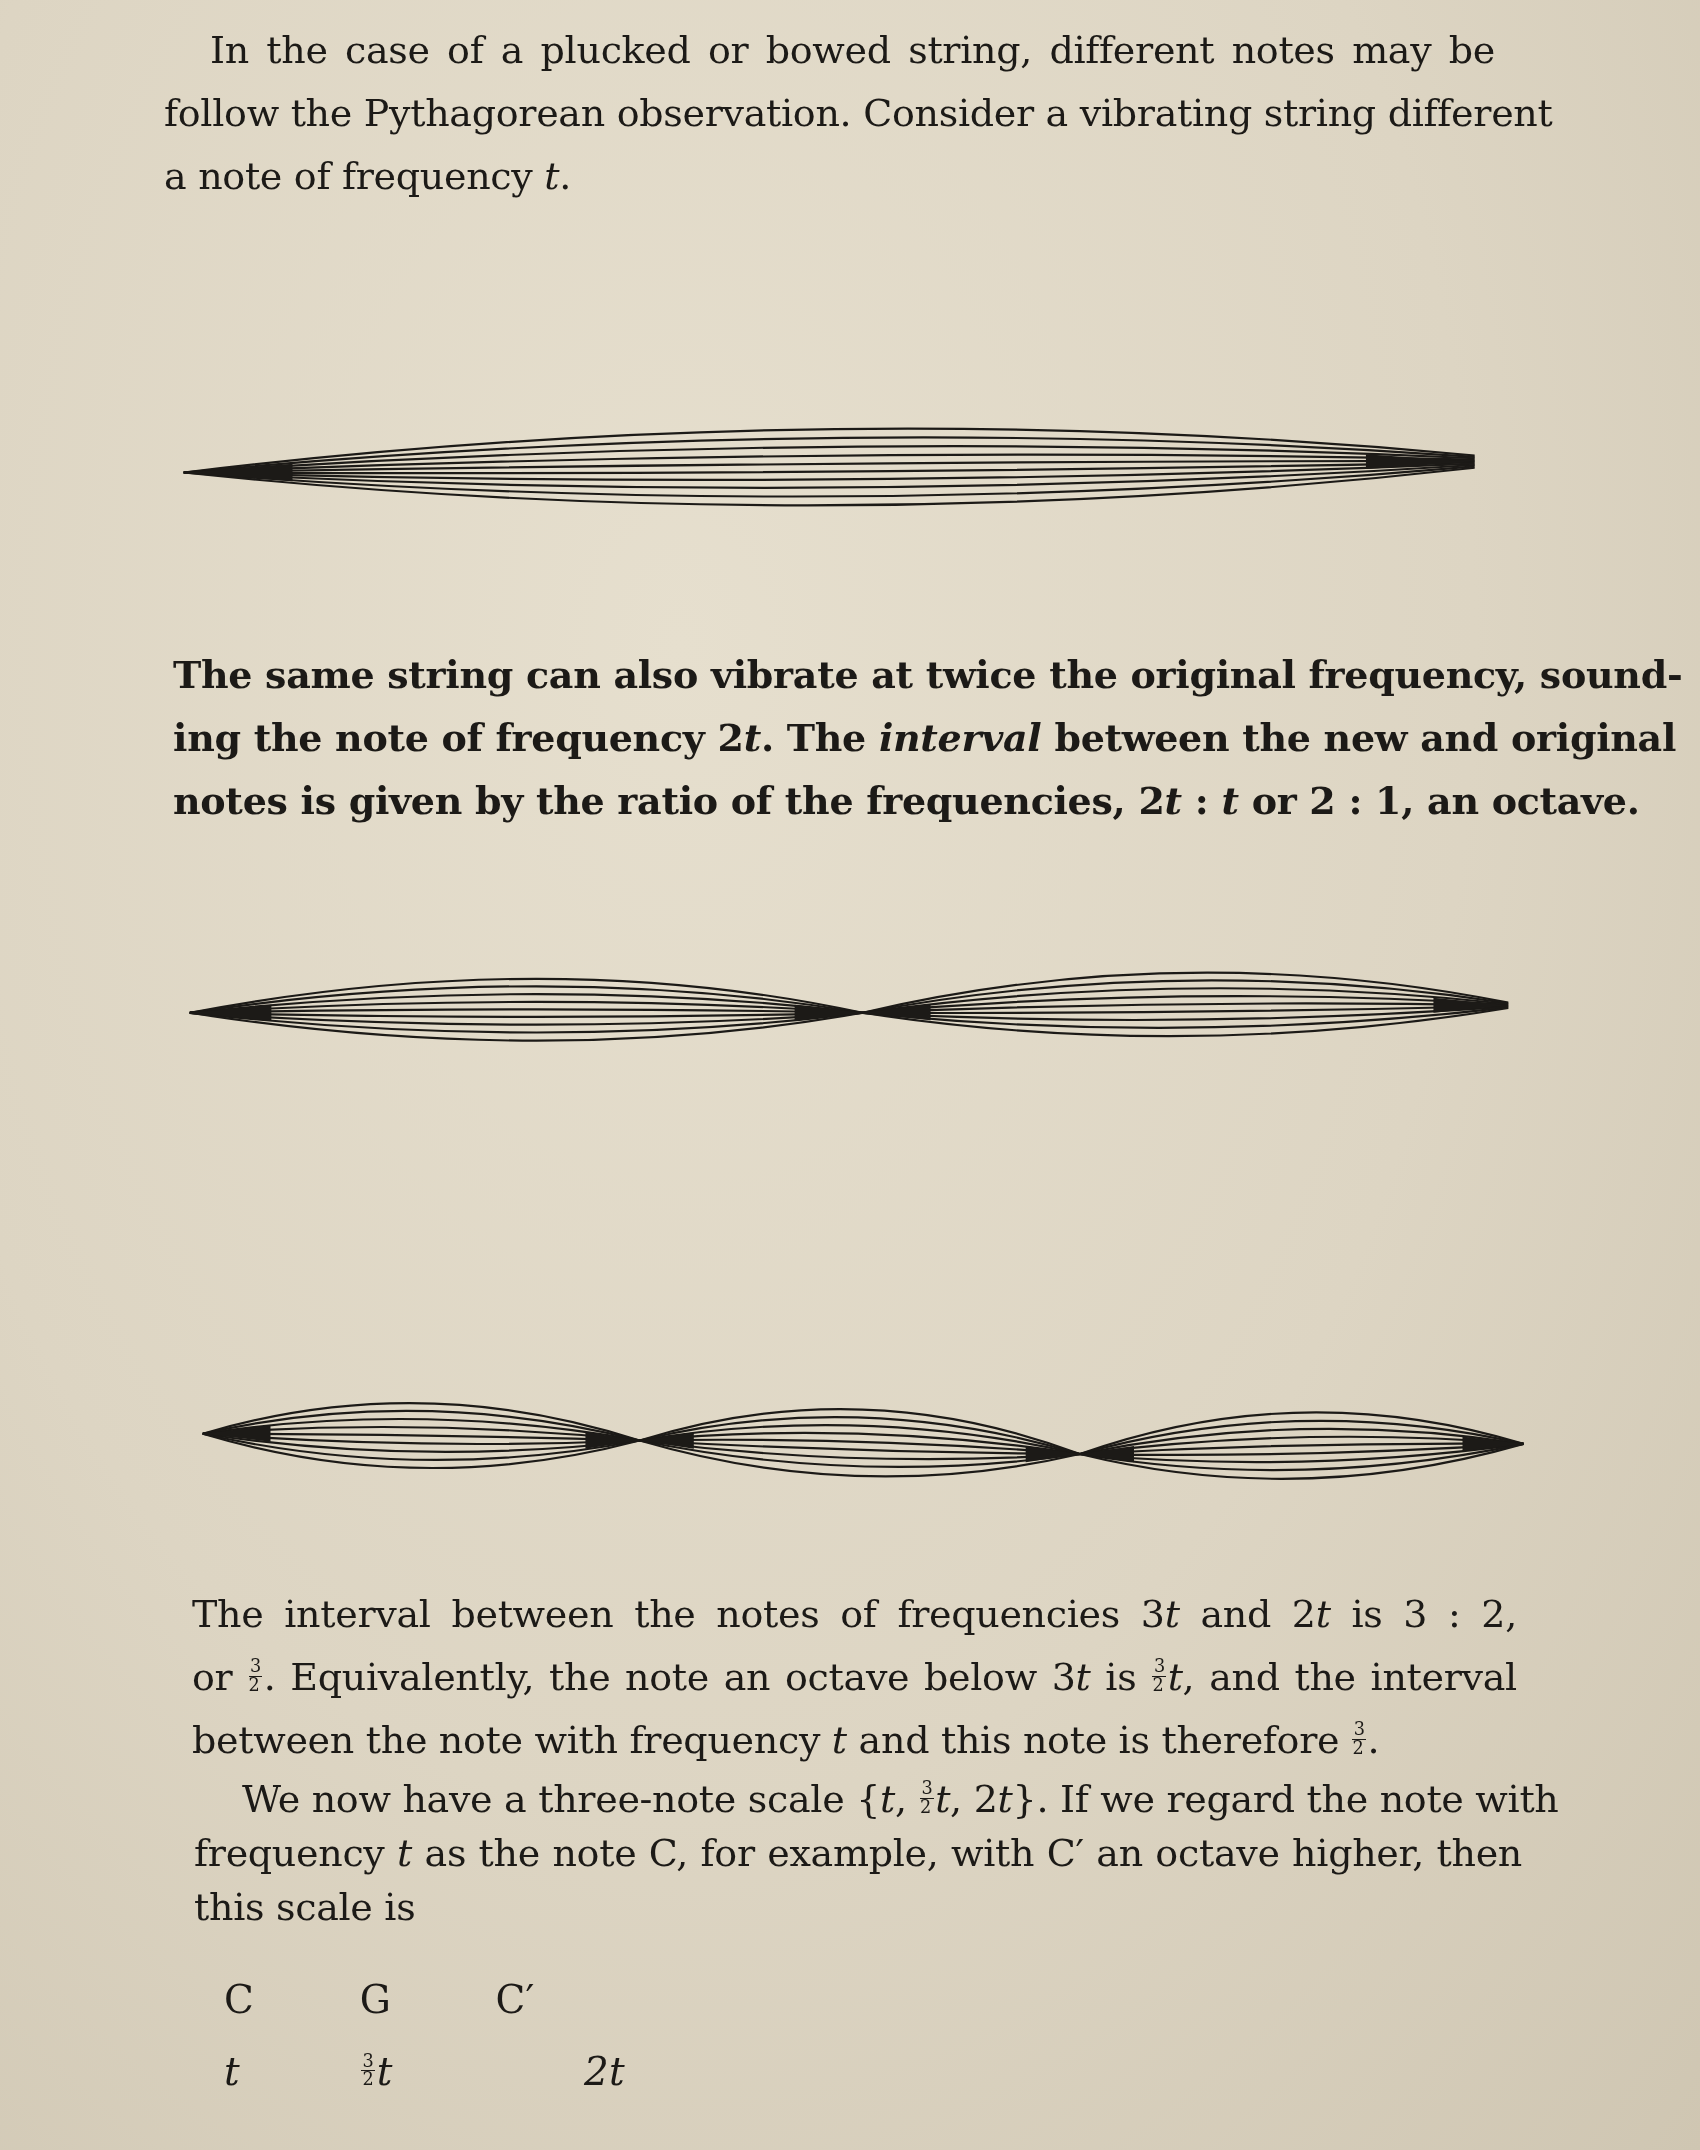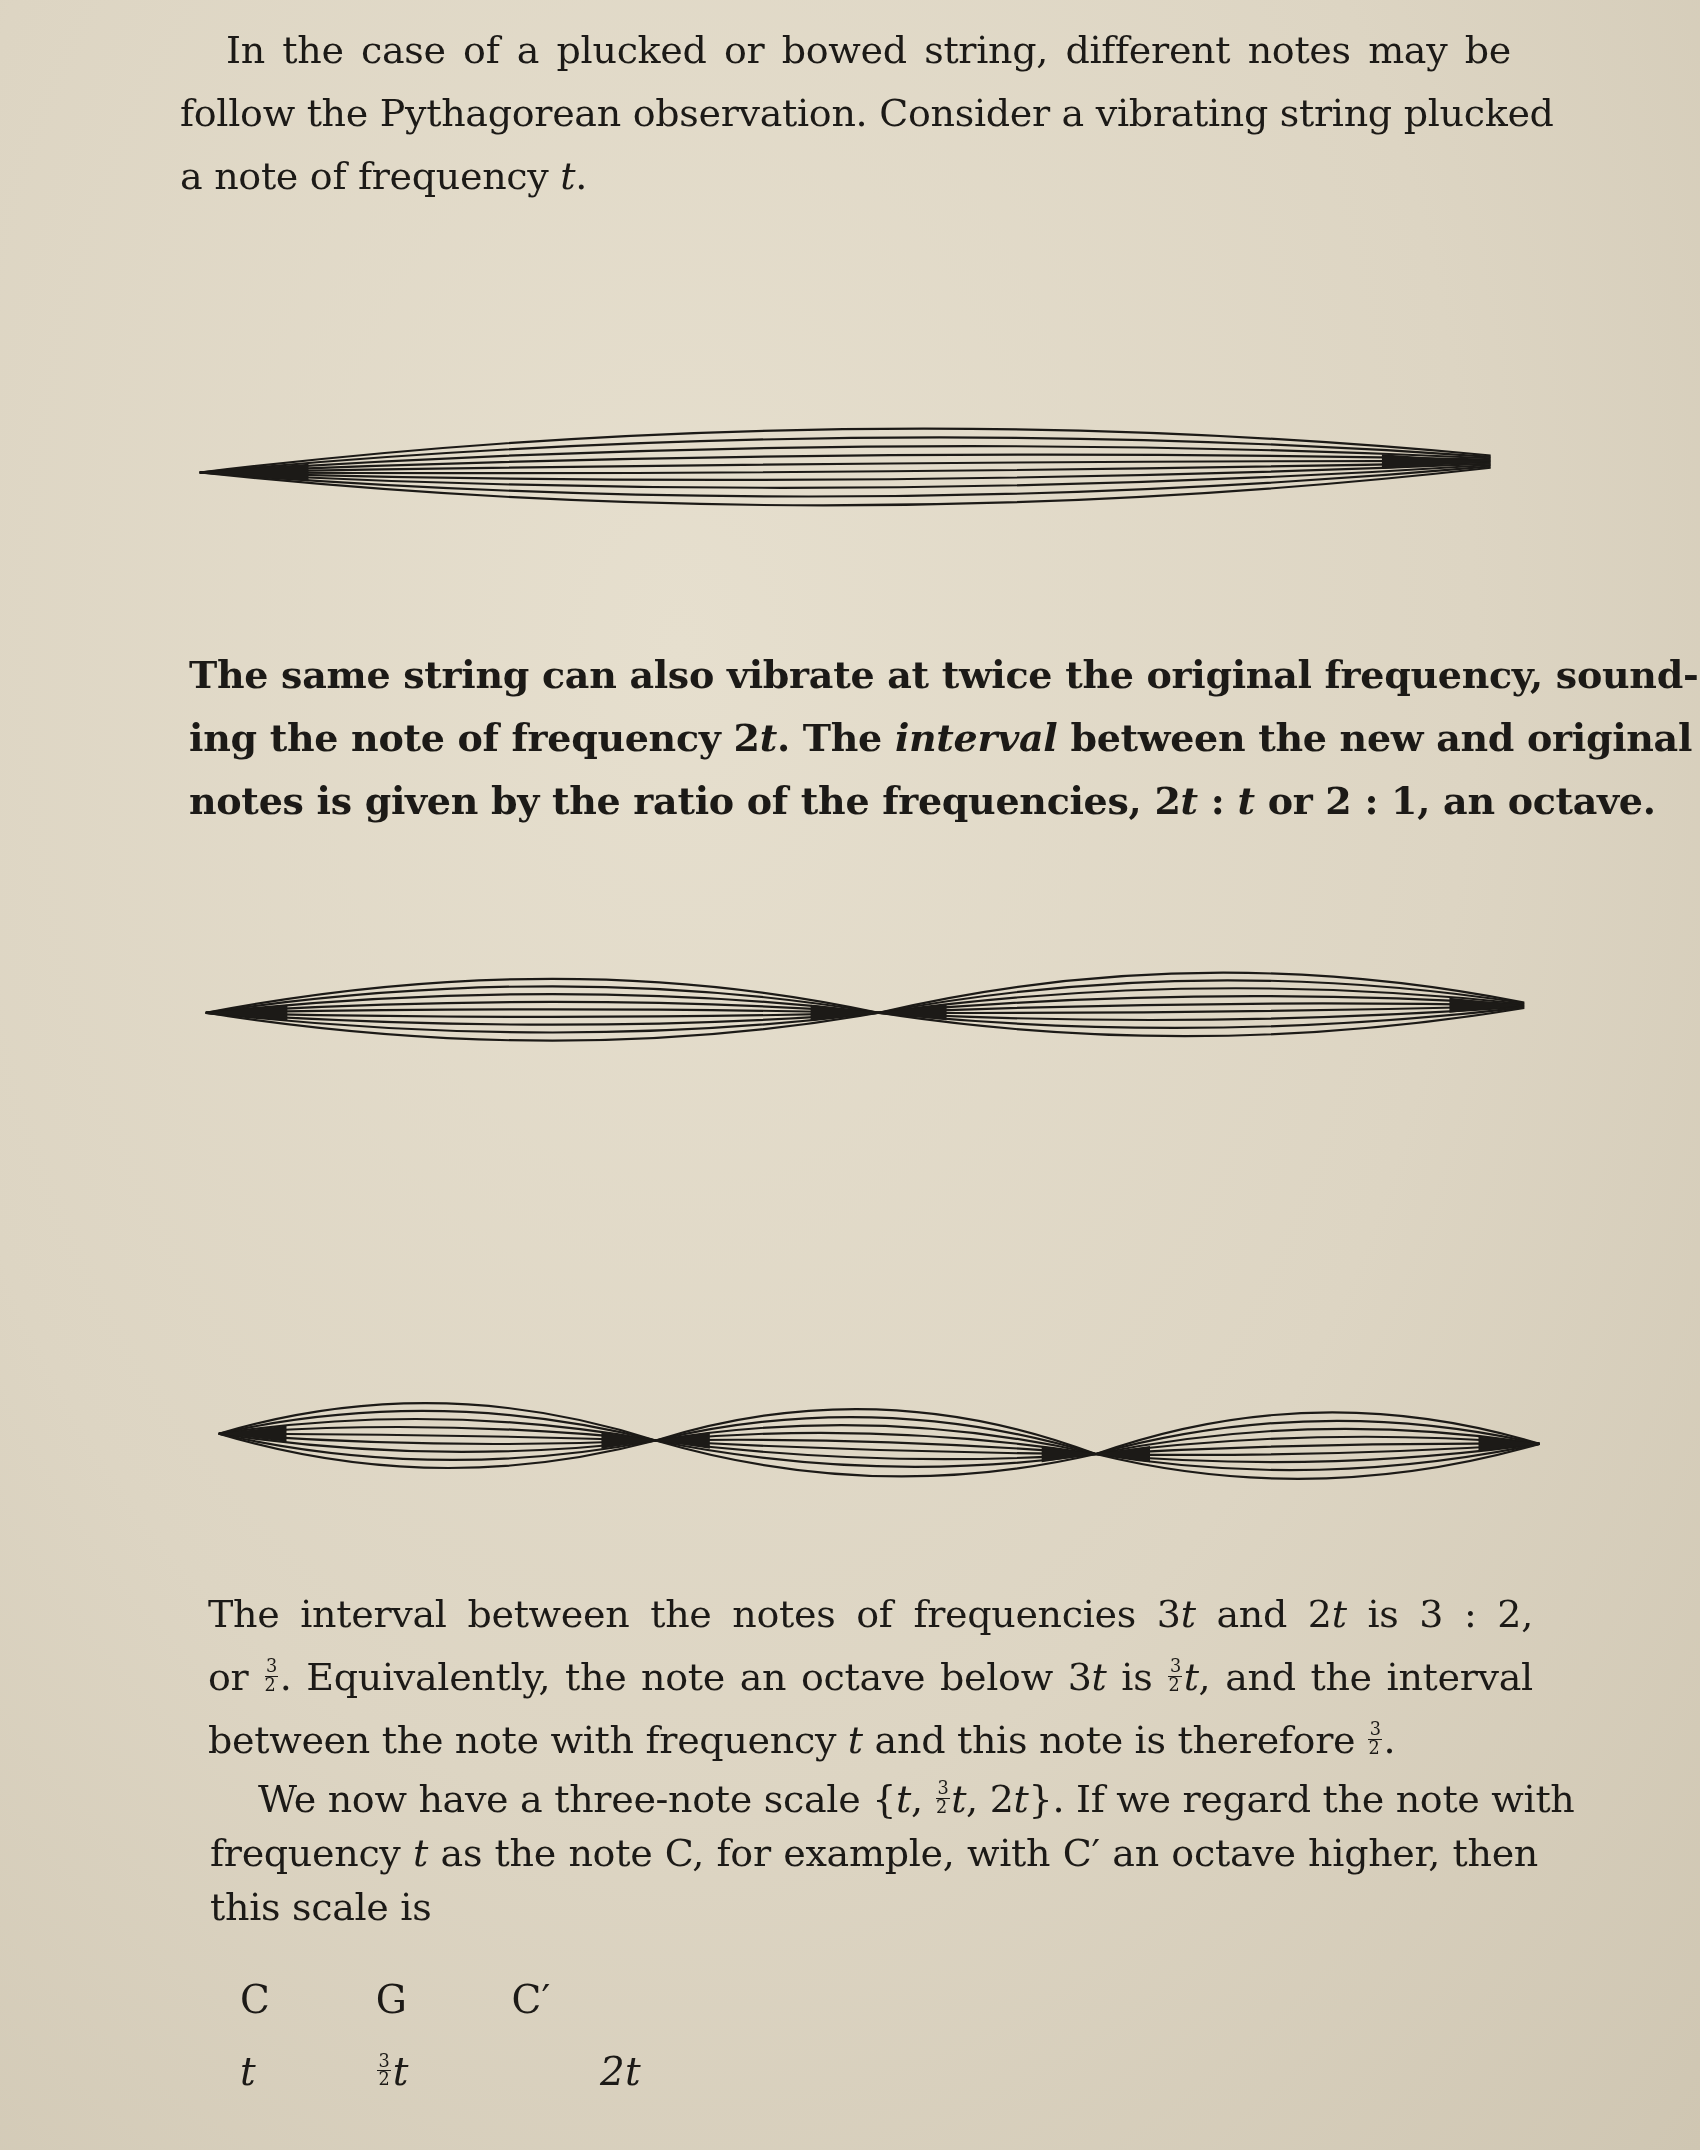--- a/index.html
+++ b/index.html
@@ -4,21 +4,21 @@
 <style>
   html, body { margin: 0; padding: 0; }
   body {
     width: 1700px; height: 2151px; overflow: hidden;
     background: #ddd5c3;
     background-image: radial-gradient(ellipse at 40% 30%, #e6dfce 0%, #ddd5c3 55%, #cfc6b2 100%);
     font-family: "DejaVu Serif", "Liberation Serif", serif;
     color: #1c1a17;
     position: relative;
   }
-  .page { position: absolute; left: 16px; top: 0; width: 1632px; height: 2151px; }
+  .page { position: absolute; left: 0; top: 0; width: 1632px; height: 2151px; }
   .para {
     position: absolute;
     font-size: 38px;
     line-height: 63px;
     letter-spacing: -0.3px;
     text-align: justify;
   }
   .para .line { display: block; white-space: nowrap; text-align-last: justify; }
   .para .line.last { text-align-last: left; }
   .it { font-style: italic; }
@@ -39,21 +39,21 @@
   .scale-cell { width: 129px; text-align: left; }
   .scale-row.freq { margin-top: 27px; font-style: italic; }
 </style>
 </head>
 <body>
 
 <div class="page">
 
   <div class="para" style="left:164px; top:19px; width:1331px;">
     <span class="line" style="padding-left:46px;">In the case of a plucked or bowed string, different notes may be</span>
-    <span class="line">follow the Pythagorean observation. Consider a vibrating string plucked</span>
+    <span class="line">follow the Pythagorean observation. Consider a vibrating string different</span>
     <span class="line last">a note of frequency <span class="it">t</span>.</span>
   </div>
 
   <div class="diagram" style="left:177px; top:401px;">
     <svg width="1318" height="143" viewBox="0 0 1940 210">
       <g fill="none" stroke="#1c1a17" stroke-width="3.2">
         <path d="M10 105 Q960 -10 1910 80"></path>
         <path d="M10 105 Q960 15 1910 82"></path>
         <path d="M10 105 Q960 40 1910 84"></path>
         <path d="M10 105 Q960 65 1910 86"></path>

